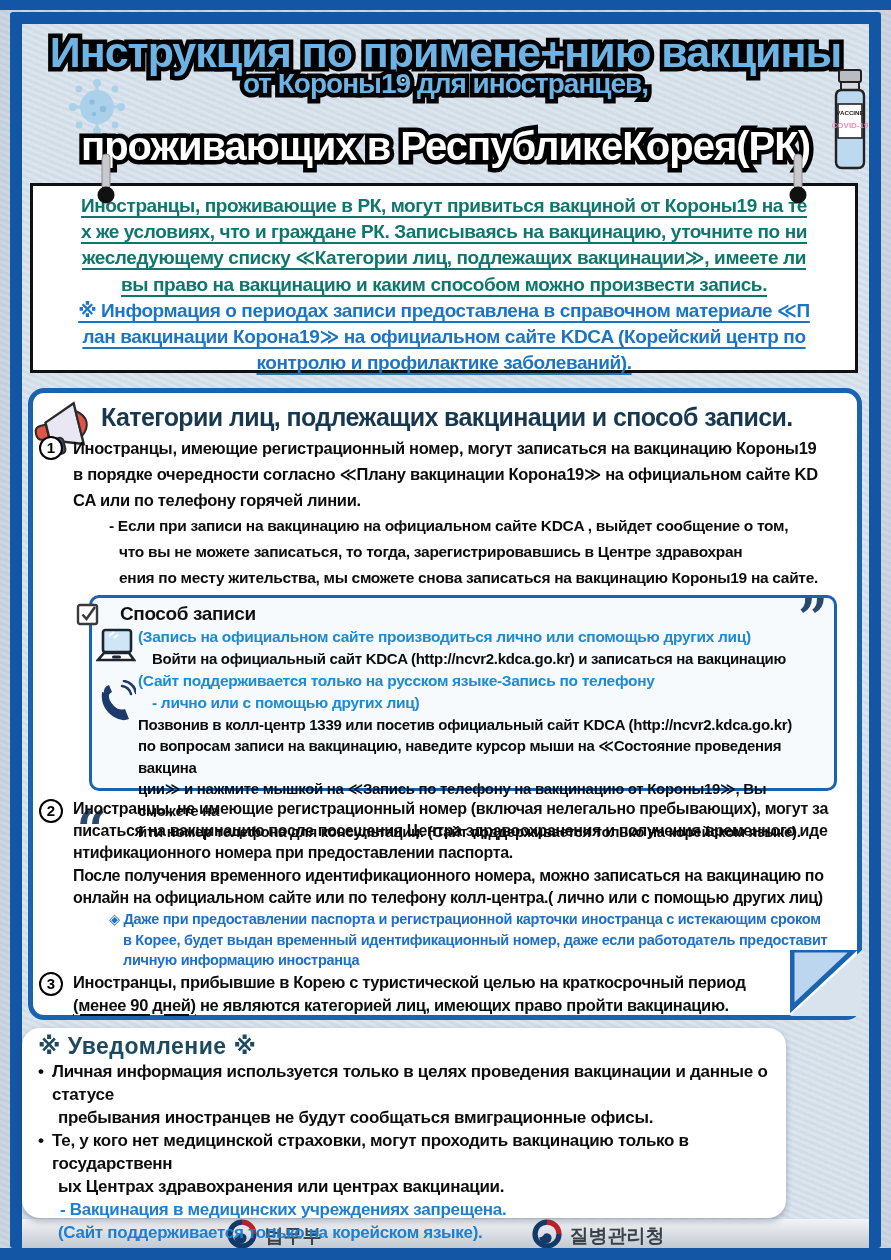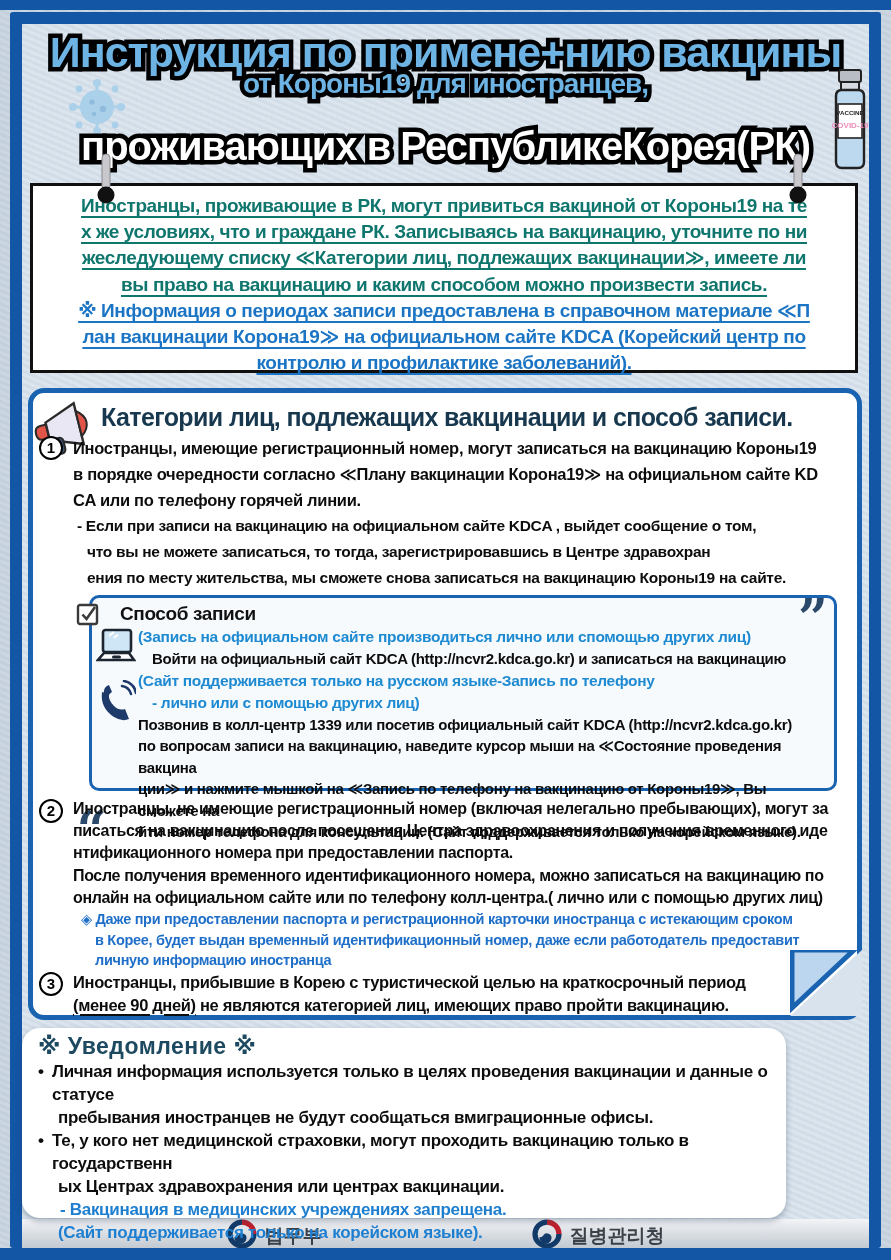--- a/index.html
+++ b/index.html
@@ -63,21 +63,21 @@
     letter-spacing:-0.6px; height:36px; line-height:36px;
   }
   .num-item { position:relative; padding-left:36px; color:#0d0d0d; }
   .num-badge {
     position:absolute; left:2px; top:1px; width:24px; height:24px; border:2.4px solid #000;
     border-radius:50%; text-align:center; font-size:15px; font-weight:bold; line-height:20px; color:#000;
     background:#fff;
   }
   .item1 .line { display:block; font-size:16.5px; font-weight:bold; line-height:26px; letter-spacing:-0.3px; }
   .sub-item { padding-left:40px; }
-  .sub-item .line { display:block; font-size:15.5px; font-weight:bold; line-height:26px; letter-spacing:-0.3px; color:#0d0d0d; }
+  .sub-item .line { display:block; font-size:15.5px; font-weight:bold; line-height:26px; letter-spacing:-0.3px; color:#0d0d0d;margin-left:32px; }
   .sub-item .line + .line { padding-left:10px; }
 
   
   .method-box {
     position:relative; margin:4px 6px 0 52px; height:196px;
     border:3.5px solid #1a63b0; border-radius:10px; background:#f6fafd;
     padding:3px 10px 0 46px;
   }
   .method-heading { position:relative; margin-left:-18px; font-size:19px; font-weight:bold; color:#111; height:25px; line-height:25px; letter-spacing:-0.4px; }
   .check-icon { position:absolute; left:-44px; top:2px; }
@@ -86,21 +86,21 @@
   .m-blue { display:block; font-size:15.5px; font-weight:bold; color:#1e8ad2; line-height:22px; letter-spacing:-0.3px; }
   .m-black { display:block; font-size:15px; font-weight:bold; color:#0d0d0d; line-height:21.5px; letter-spacing:-0.3px; }
   .m-indent { padding-left:14px; }
   .quote { position:absolute; font-size:52px; font-weight:bold; color:#2b4a6b; line-height:20px; font-family:"DejaVu Serif",serif; }
   .quote-tr { right:6px; top:10px; }
   .quote-bl { left:-16px; bottom:-26px; transform:rotate(180deg); }
 
   .item2 { margin-top:7px; }
   .item2 .line { display:block; font-size:16px; font-weight:bold; line-height:22.2px; letter-spacing:-0.35px; }
   .note-blue { padding-left:44px; }
-  .note-blue .line { display:block; font-size:14.5px; font-weight:bold; color:#1f6fc9; line-height:20.5px; letter-spacing:-0.3px; }
+  .note-blue .line { display:block; font-size:14.5px; font-weight:bold; color:#1f6fc9; line-height:20.5px; letter-spacing:-0.3px;margin-left:28px; }
   .note-blue .line + .line { padding-left:14px; }
   .item3 .line { display:block; font-size:16.5px; font-weight:bold; line-height:23px; letter-spacing:-0.35px; }
   .u90 { text-decoration:underline; text-decoration-thickness:2.2px; text-underline-offset:3px; }
   .fold-corner { position:absolute; right:-5px; bottom:-5px; z-index:4; }
 
   
   .notice-box {
     position:absolute; left:22px; top:1028px; width:764px; height:190px;
     background:#fff; border-radius:18px; box-shadow:0 3px 6px rgba(40,60,90,.35);
     padding:4px 14px 0 16px; z-index:1;

